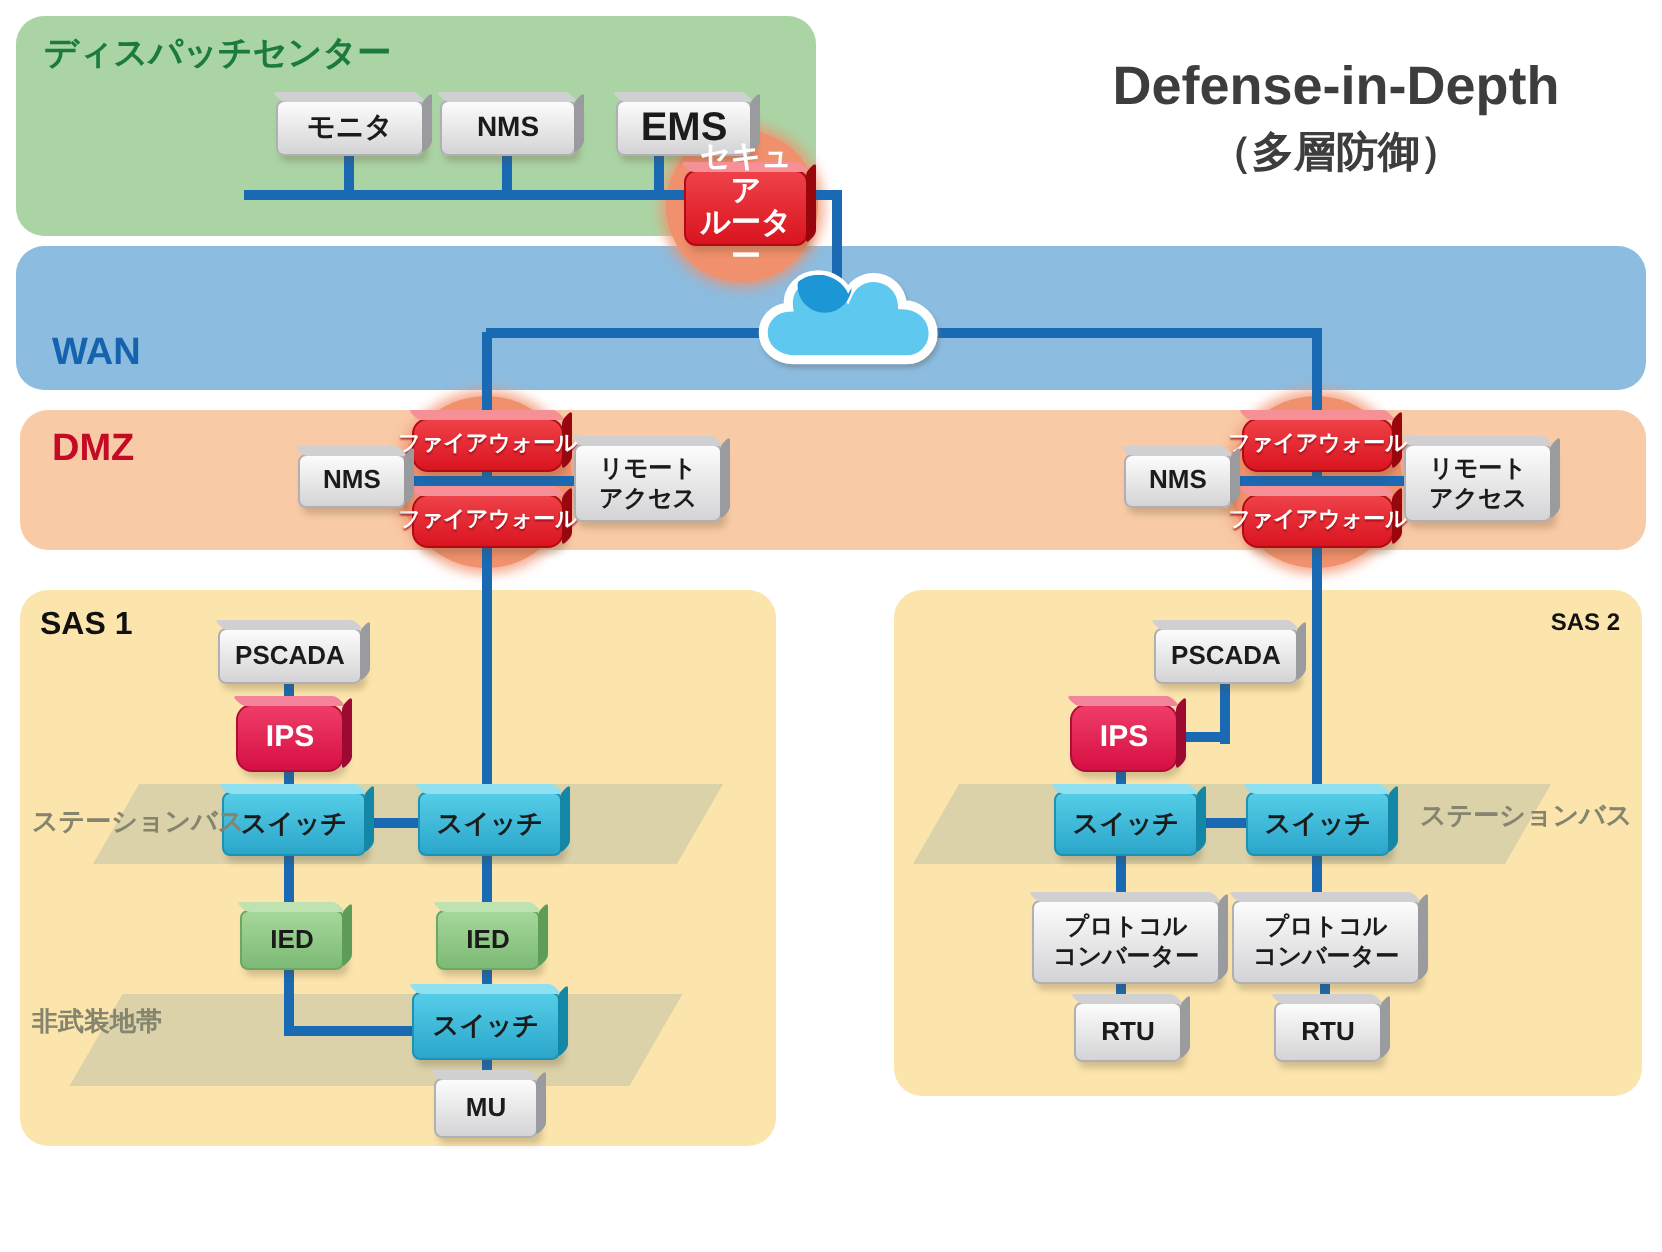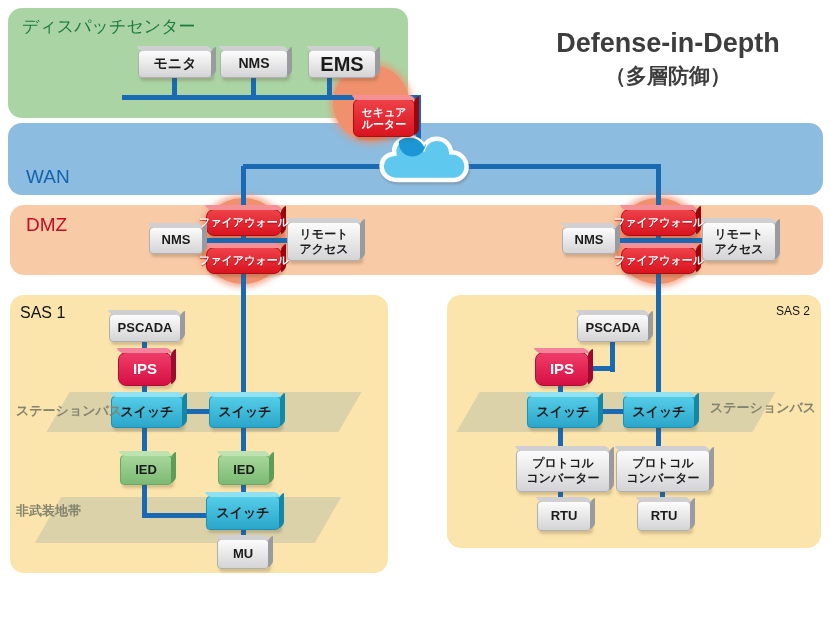--- a/index.html
+++ b/index.html
@@ -1,19 +1,19 @@
 <!DOCTYPE html>
 <html><head>
 <meta charset="utf-8">
 <style>
   html,body{margin:0;padding:0;background:#fff;}
   #canvas{position:relative;width:831px;height:626px;background:#fff;overflow:hidden;
           font-family:"Liberation Sans","DejaVu Sans",sans-serif;}
   .band{position:absolute;border-radius:14px;z-index:1;}
-  .blabel{position:absolute;font-weight:normal;z-index:5;white-space:nowrap;}
+  .blabel{position:absolute;font-weight:bold;z-index:5;white-space:nowrap;}
   .tanband{position:absolute;background:#dcd2a9;z-index:2;transform:skewX(-30deg);}
   .buslabel{position:absolute;z-index:5;font-size:13px;color:#84846f;font-weight:bold;white-space:nowrap;}
   .circle{position:absolute;border-radius:50%;z-index:2;background:#f1906c;
           box-shadow:0 0 6px 3px rgba(241,144,108,.75);}
   .ln{position:absolute;background:#1a69b3;z-index:3;}
   .n3d{position:absolute;z-index:4;display:flex;flex-direction:column;align-items:center;justify-content:center;
        text-align:center;font-weight:bold;color:#1b1b1b;border-radius:4px;
        box-shadow:2px 3px 3px rgba(90,70,40,.25);line-height:1.1;}
   .n3d::before{content:"";position:absolute;left:2px;top:-5px;width:100%;height:5px;
        background:var(--top);transform:skewX(45deg);transform-origin:bottom left;border-radius:2px;z-index:-1;}
@@ -113,21 +113,21 @@
 
   <div class="n3d gray" style="left:138px;top:50px;width:72px;height:26px;font-size:14px;">
       <span>モニタ</span>
     </div>
   <div class="n3d gray" style="left:220px;top:50px;width:66px;height:26px;font-size:14px;">
       <span>NMS</span>
     </div>
   <div class="n3d gray" style="left:308px;top:50px;width:66px;height:26px;font-size:20px;">
       <span>EMS</span>
     </div>
-  <div class="n3d red" style="left:342px;top:99px;width:60px;height:36px;font-size:11px;border-radius:6px;margin-left:11px;">
+  <div class="n3d red" style="left:342px;top:85px;width:60px;height:36px;font-size:15px;border-radius:6px;">
     <span>セキュア</span>
     <span>ルーター</span>
   </div>
 
   <div class="n3d red fw" style="left:206px;top:209px;width:74px;height:25px;">
       <span>ファイアウォール</span>
     </div>
   <div class="n3d red fw" style="left:206px;top:247px;width:74px;height:25px;">
       <span>ファイアウォール</span>
     </div>

